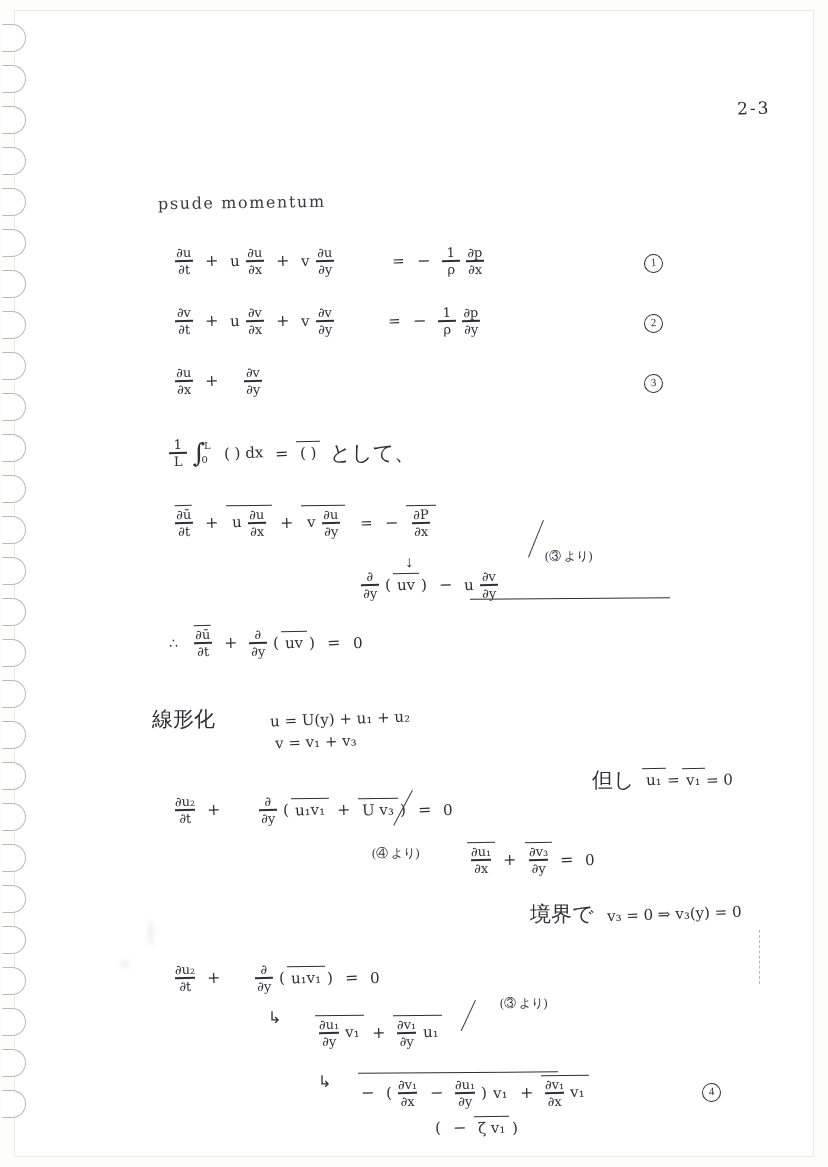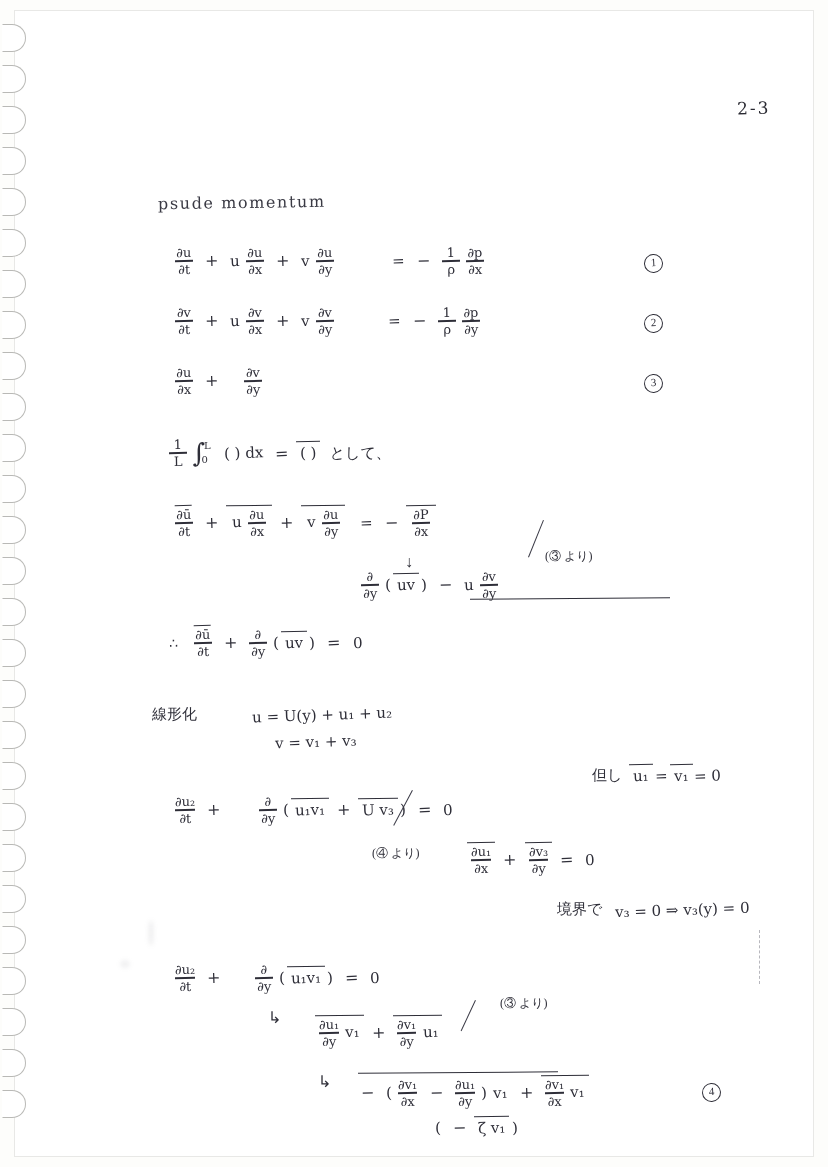--- a/index.html
+++ b/index.html
@@ -132,21 +132,21 @@
     content: "";
     position: absolute;
     left: -1px; right: -1px;
     top: -3px;
     height: 1.2px;
     background: #2e2e38;
     transform: rotate(-0.8deg);
   }
   .jp {
     font-family: Liberation Sans, sans-serif;
-    font-size: 15px;
+    font-size: 21px;
     color: #2e2e38;
   }
   .arrow-d {
     position: absolute;
     font-size: 15px;
     color: #2e2e38;
   }
   .long-bar {
     position: absolute;
     height: 1.3px;
@@ -457,21 +457,21 @@
     <span class="op">+</span>
     <span class="ovl"><span class="frac">
           <span class="num">∂v₃</span>
           <span class="bar"></span>
           <span class="den">∂y</span>
         </span></span>
     <span class="op">=</span>
     <span class="sym">0</span>
   </div>
 
-  <div class="eq" style="left:530px; top:900px;margin-left:27px;">
+  <div class="eq" style="left:530px; top:900px;">
     <span class="jp">境界で</span>
     <span style="display:inline-block;width:10px;"></span>
     <span class="sym">v₃ = 0  ⇒  v₃(y) = 0</span>
   </div>
 
   <div class="dotline" style="left:760px; top:930px; width:54px; transform:rotate(90deg); transform-origin:left top;"></div>
 
   <div class="eq" style="left:172px; top:963px;">
     <span class="frac">
         <span class="num">∂u₂</span>

